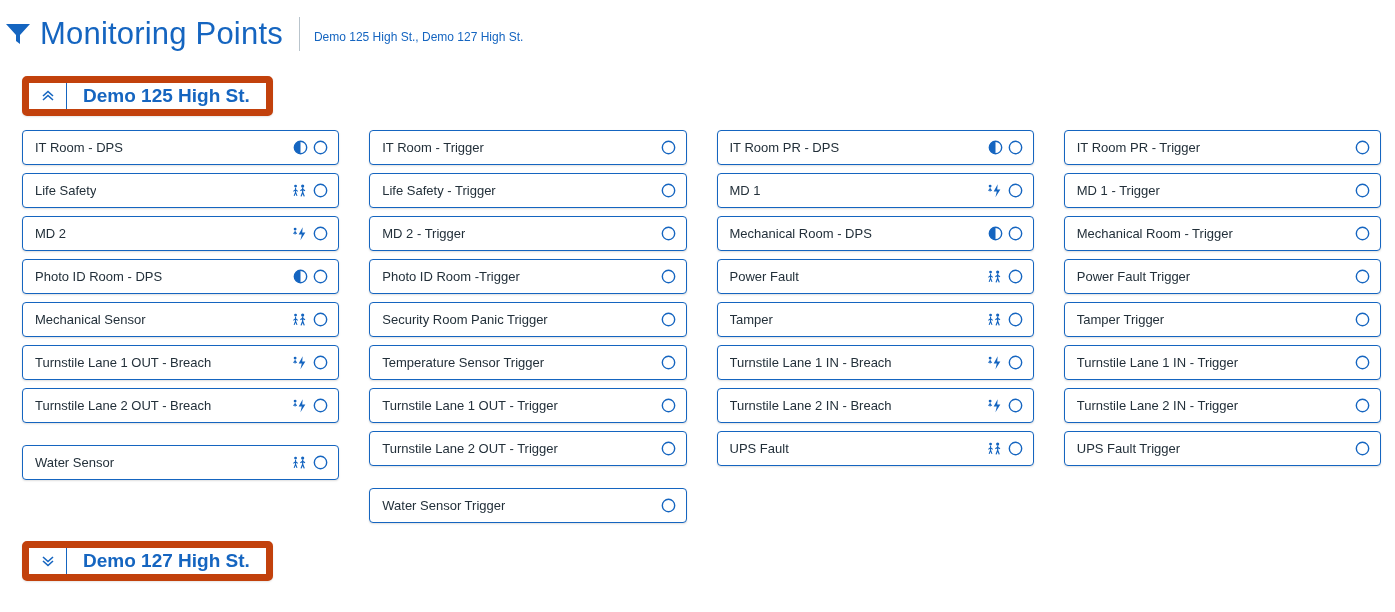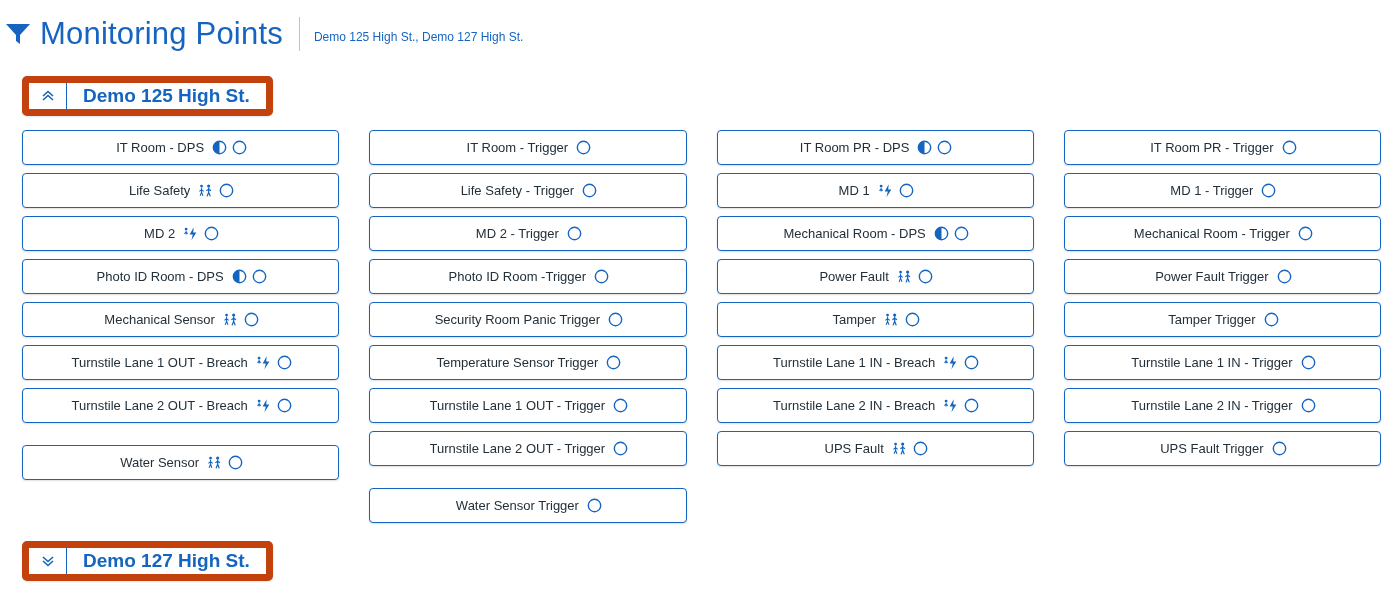--- a/index.html
+++ b/index.html
@@ -95,21 +95,21 @@
   .column {
     flex: 1 1 0;
     min-width: 0;
     display: flex;
     flex-direction: column;
     gap: 8px;
   }
   .point-card {
     display: flex;
     align-items: center;
-    justify-content: center;
+    justify-content: space-between;
     border: 1px solid #1565c0;
     border-radius: 4px;
     background: #ffffff;
     height: 35px;
     padding: 0 10px 0 12px;
     box-shadow: 0 1px 2px rgba(0,0,0,0.13);
     cursor: pointer;
   }
   .point-label {
     font-size: 13px;

